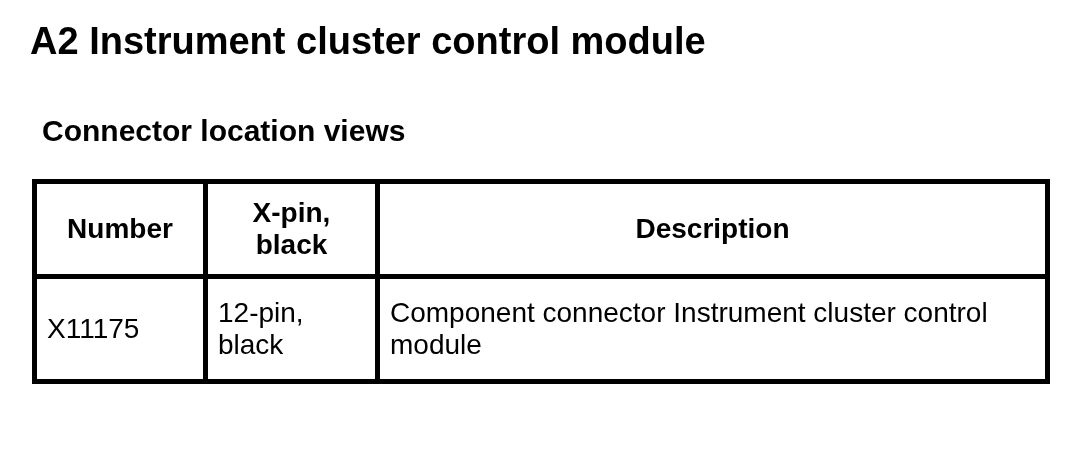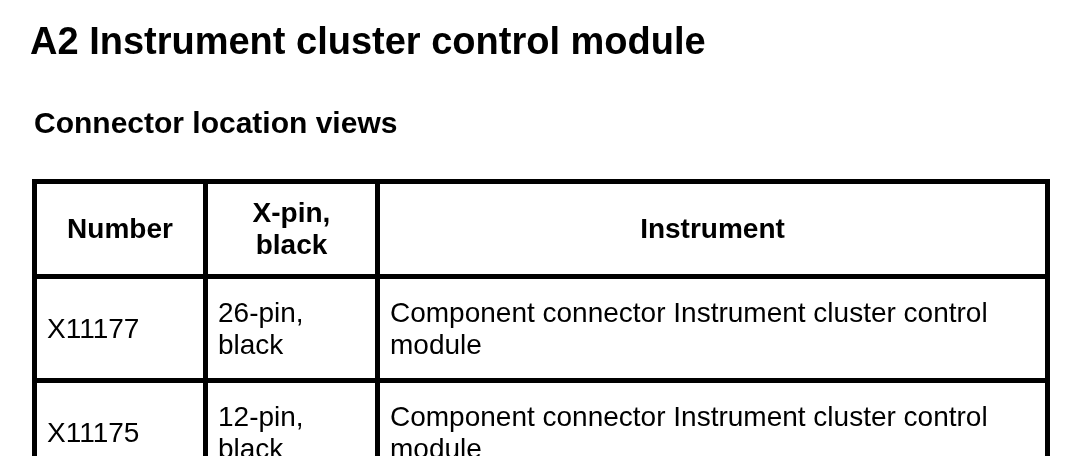--- a/index.html
+++ b/index.html
@@ -24,21 +24,21 @@
     font-size: 38px;
     line-height: 46px;
     font-weight: 700;
     letter-spacing: 0;
     white-space: nowrap;
   }
   .subtitle {
     position: absolute;
     left: 30px;
     top: 101px;
-    margin: 4px;
+    margin: 12px;
     font-size: 30px;
     line-height: 36px;
     font-weight: 700;
     white-space: nowrap;
   }
   table.connector-table {
     position: absolute;
     left: 32px;
     top: 179px;
     width: 1013px;
@@ -84,30 +84,24 @@
     <colgroup>
       <col class="c1">
       <col class="c2">
       <col class="c3">
     </colgroup>
     <thead>
       <tr>
         <th>Number</th>
         <th>X-pin,
 black</th>
-        <th>Instrument</th>
+        <th>Description</th>
       </tr>
     </thead>
     <tbody>
-      <tr class="row-1">
-        <td>X11177</td>
-        <td>26-pin,
-black</td>
-        <td>Component connector Instrument cluster control module</td>
-      </tr>
       <tr class="row-2">
         <td>X11175</td>
         <td>12-pin,
 black</td>
         <td>Component connector Instrument cluster control module</td>
       </tr>
     </tbody>
   </table>
 
 </div>

